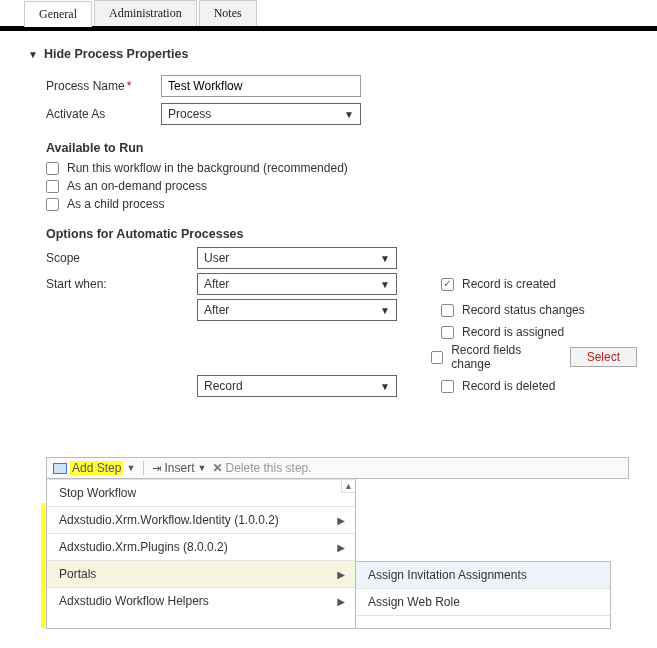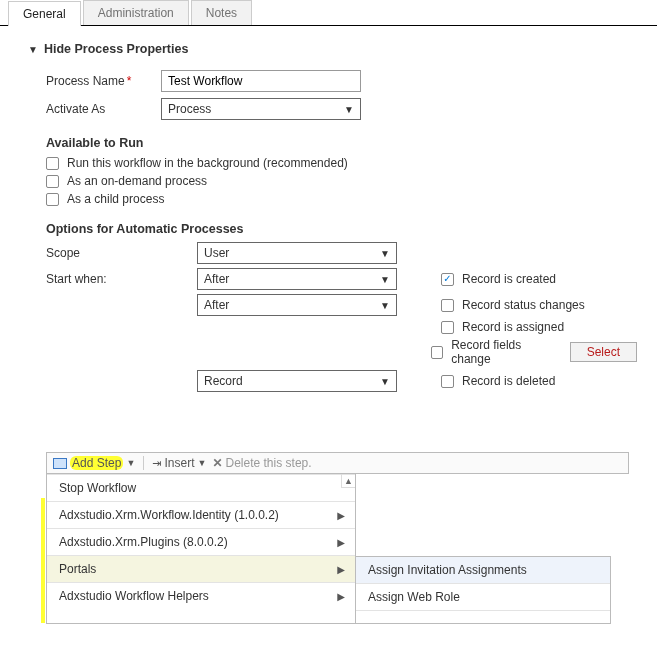--- a/index.html
+++ b/index.html
@@ -4,28 +4,28 @@
 <style>
   * { box-sizing: border-box; }
   body {
     margin: 0; padding: 0;
     font-family: "Segoe UI", Arial, sans-serif;
     font-size: 12px;
     color: #333;
     background: #fff;
     width: 657px;
   }
-  .tabs { display: flex; border-bottom: 1px solid #000000; padding-left: 8px; }
+  .tabs { display: flex; border-bottom: 5px solid #000000; padding-left: 24px; font-family: Liberation Serif, serif; }
   .tab {
     padding: 5px 14px;
     border: 1px solid #ccc;
     border-bottom: none;
     margin-right: 2px;
     background: #f2f2f2;
-    color: #737373;
+    color: #0f172a;
     cursor: pointer;
     font-size: 12px;
   }
   .tab.active { background: #fff; position: relative; top: 1px; color: #222; }
   .main { padding: 16px 20px 0 28px; }
   .collapse-row { display: flex; align-items: center; font-weight: 600; margin-bottom: 14px; font-size: 12.5px; }
   .tri { font-size: 10px; margin-right: 6px; }
   .form-row { display: flex; align-items: center; margin: 6px 0; padding-left: 18px; }
   .form-label { width: 115px; color: #333; }
   .req { color: #c00; margin-left: 2px; }
@@ -65,21 +65,21 @@
     margin-right: 8px; display: inline-flex; align-items: center; justify-content: center;
     background: #fff;
   }
   .radio.sel::after { content: ""; width: 6px; height: 6px; background: #444; border-radius: 50%; }
   .toolbar {
     display: flex; align-items: center; border: 1px solid #bbb;
     margin: 60px 8px 0 18px; padding: 3px 6px; gap: 6px; color: #555;
     background: #fafafa;
   }
   .tb-item { display: flex; align-items: center; gap: 3px; cursor: pointer; }
-  .addstep { background: #ffff33; padding: 0 2px; border-radius: 6px; }
+  .addstep { background: #ffff33; padding: 0 2px; }
   .icon-box { width: 14px; height: 11px; border: 1px solid #3a78c4; background: #cfe3fb; display:inline-block; }
   .caret { font-size: 9px; }
   .sep { width: 1px; height: 14px; background: #ccc; margin: 0 2px; }
   .x { font-weight: bold; color: #777; }
   .menus { display: flex; margin-left: 18px; }
   .menu1 {
     width: 310px; border: 1px solid #bbb; border-top: none;
     background: #fff; position: relative;
   }
   .menu1-scroll-ind { position:absolute; top:0; right:0; width:14px; height:14px; border-left:1px solid #ddd; border-bottom:1px solid #ddd; text-align:center; font-size:9px; color:#666; line-height:14px;}

